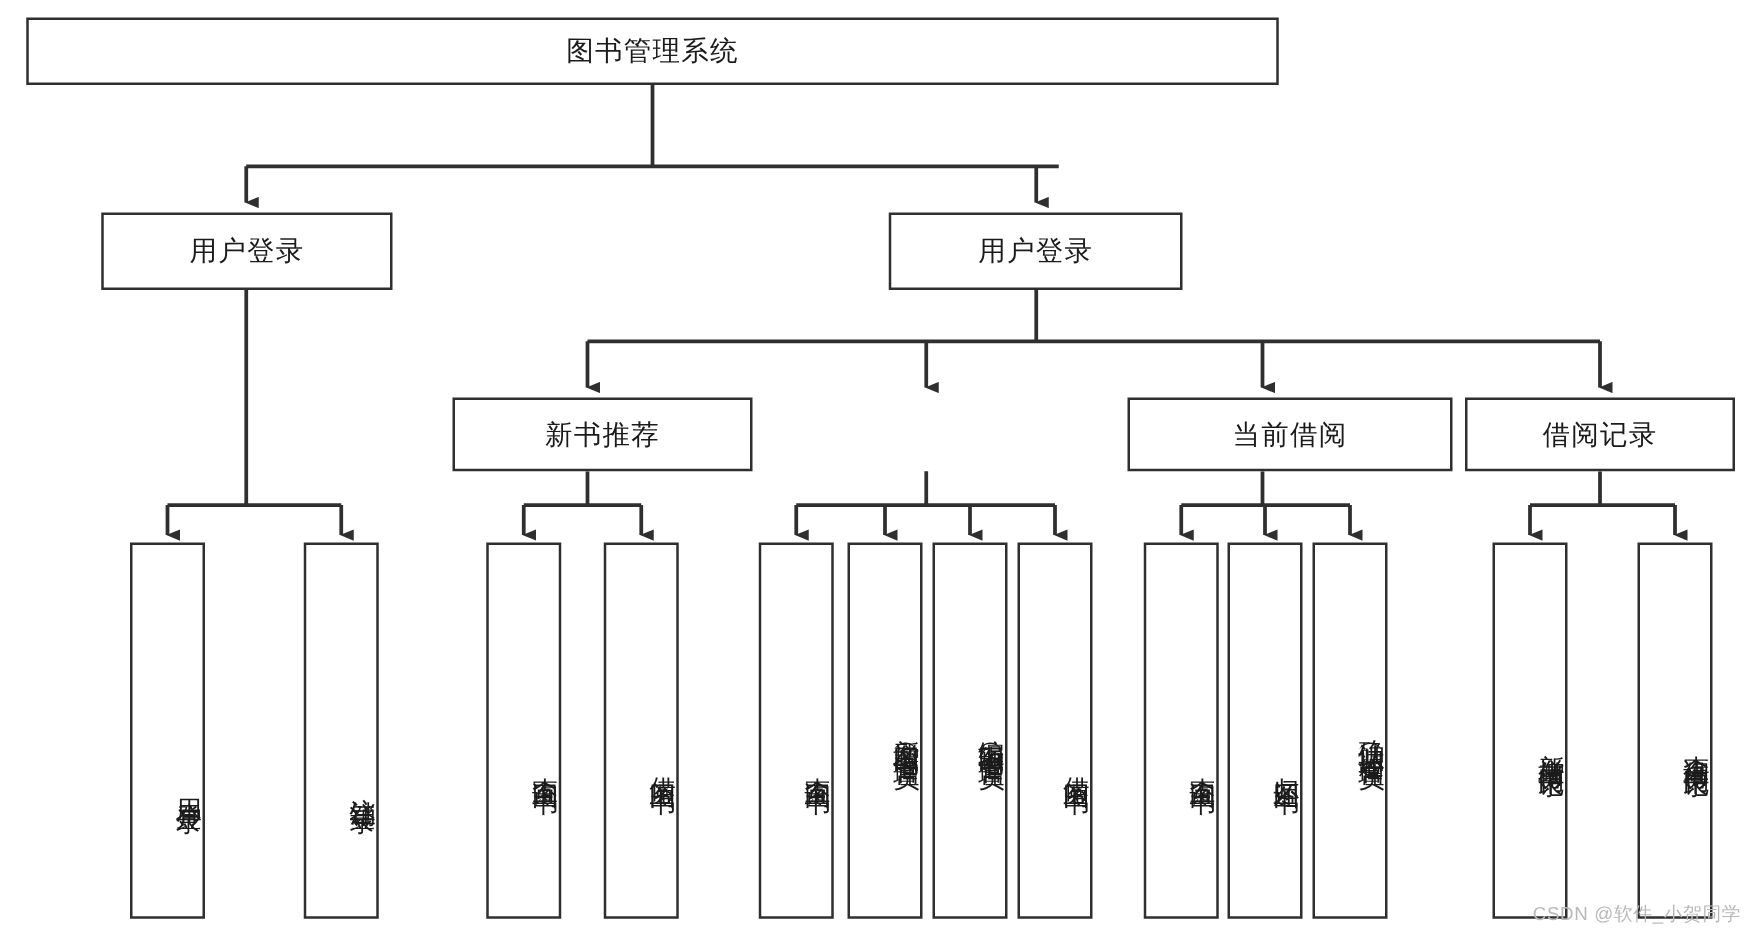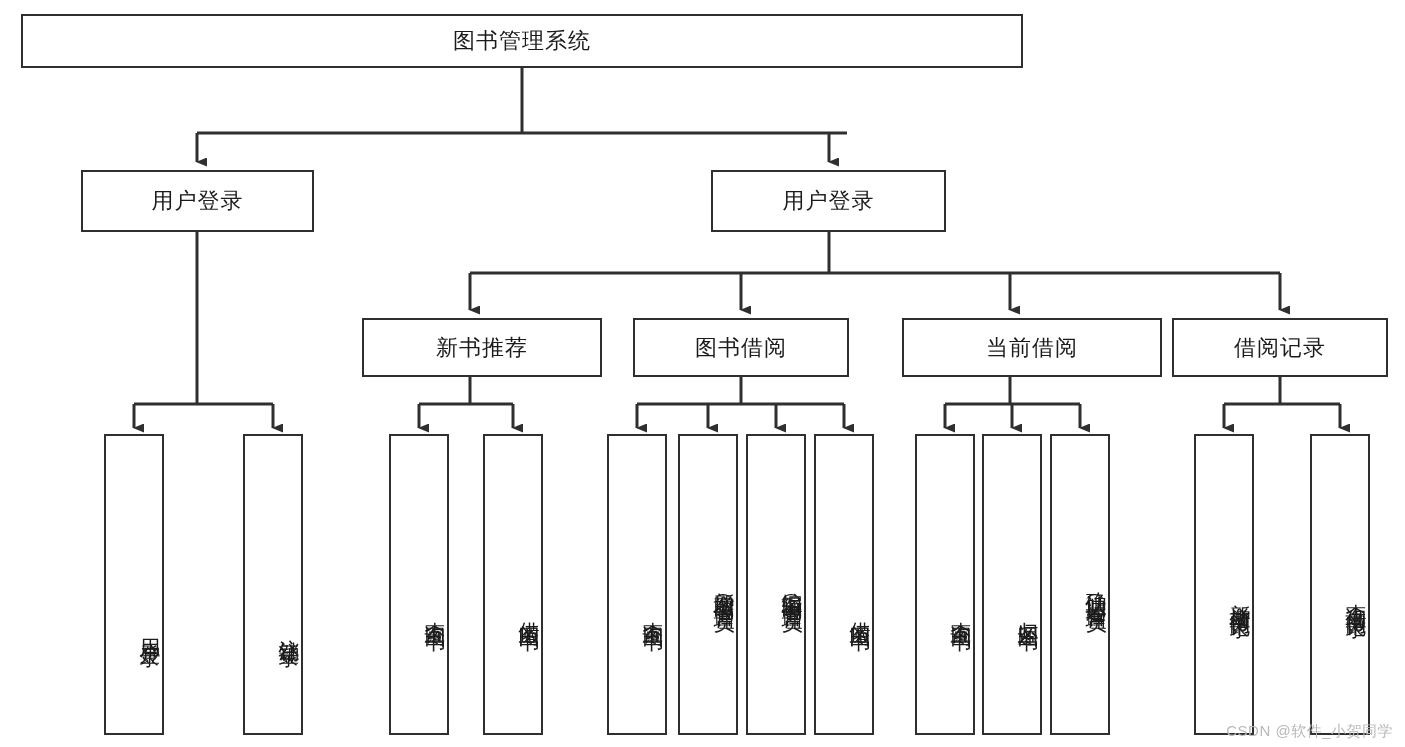--- a/index.html
+++ b/index.html
@@ -130,23 +130,20 @@
   <div class="node horizontal" style="left:81px; top:170px; width:233px; height:62px;">
     <span class="node-label">用户登录</span>
   </div>
   <div class="node horizontal" style="left:711px; top:170px; width:235px; height:62px;">
     <span class="node-label">用户登录</span>
   </div>
 
   <div class="node horizontal" style="left:362px; top:318px; width:240px; height:59px;">
     <span class="node-label">新书推荐</span>
   </div>
-  <div class="node horizontal" style="left:633px; top:318px; width:216px; height:59px;">
-    <span class="node-label">图书借阅</span>
-  </div>
   <div class="node horizontal" style="left:902px; top:318px; width:260px; height:59px;">
     <span class="node-label">当前借阅</span>
   </div>
   <div class="node horizontal" style="left:1172px; top:318px; width:216px; height:59px;">
     <span class="node-label">借阅记录</span>
   </div>
 
   <div class="node vertical lbl-pad-top-lg" style="left:104px; top:434px; width:60px; height:301px;">
     <span class="node-label">用户登录</span>
   </div>

